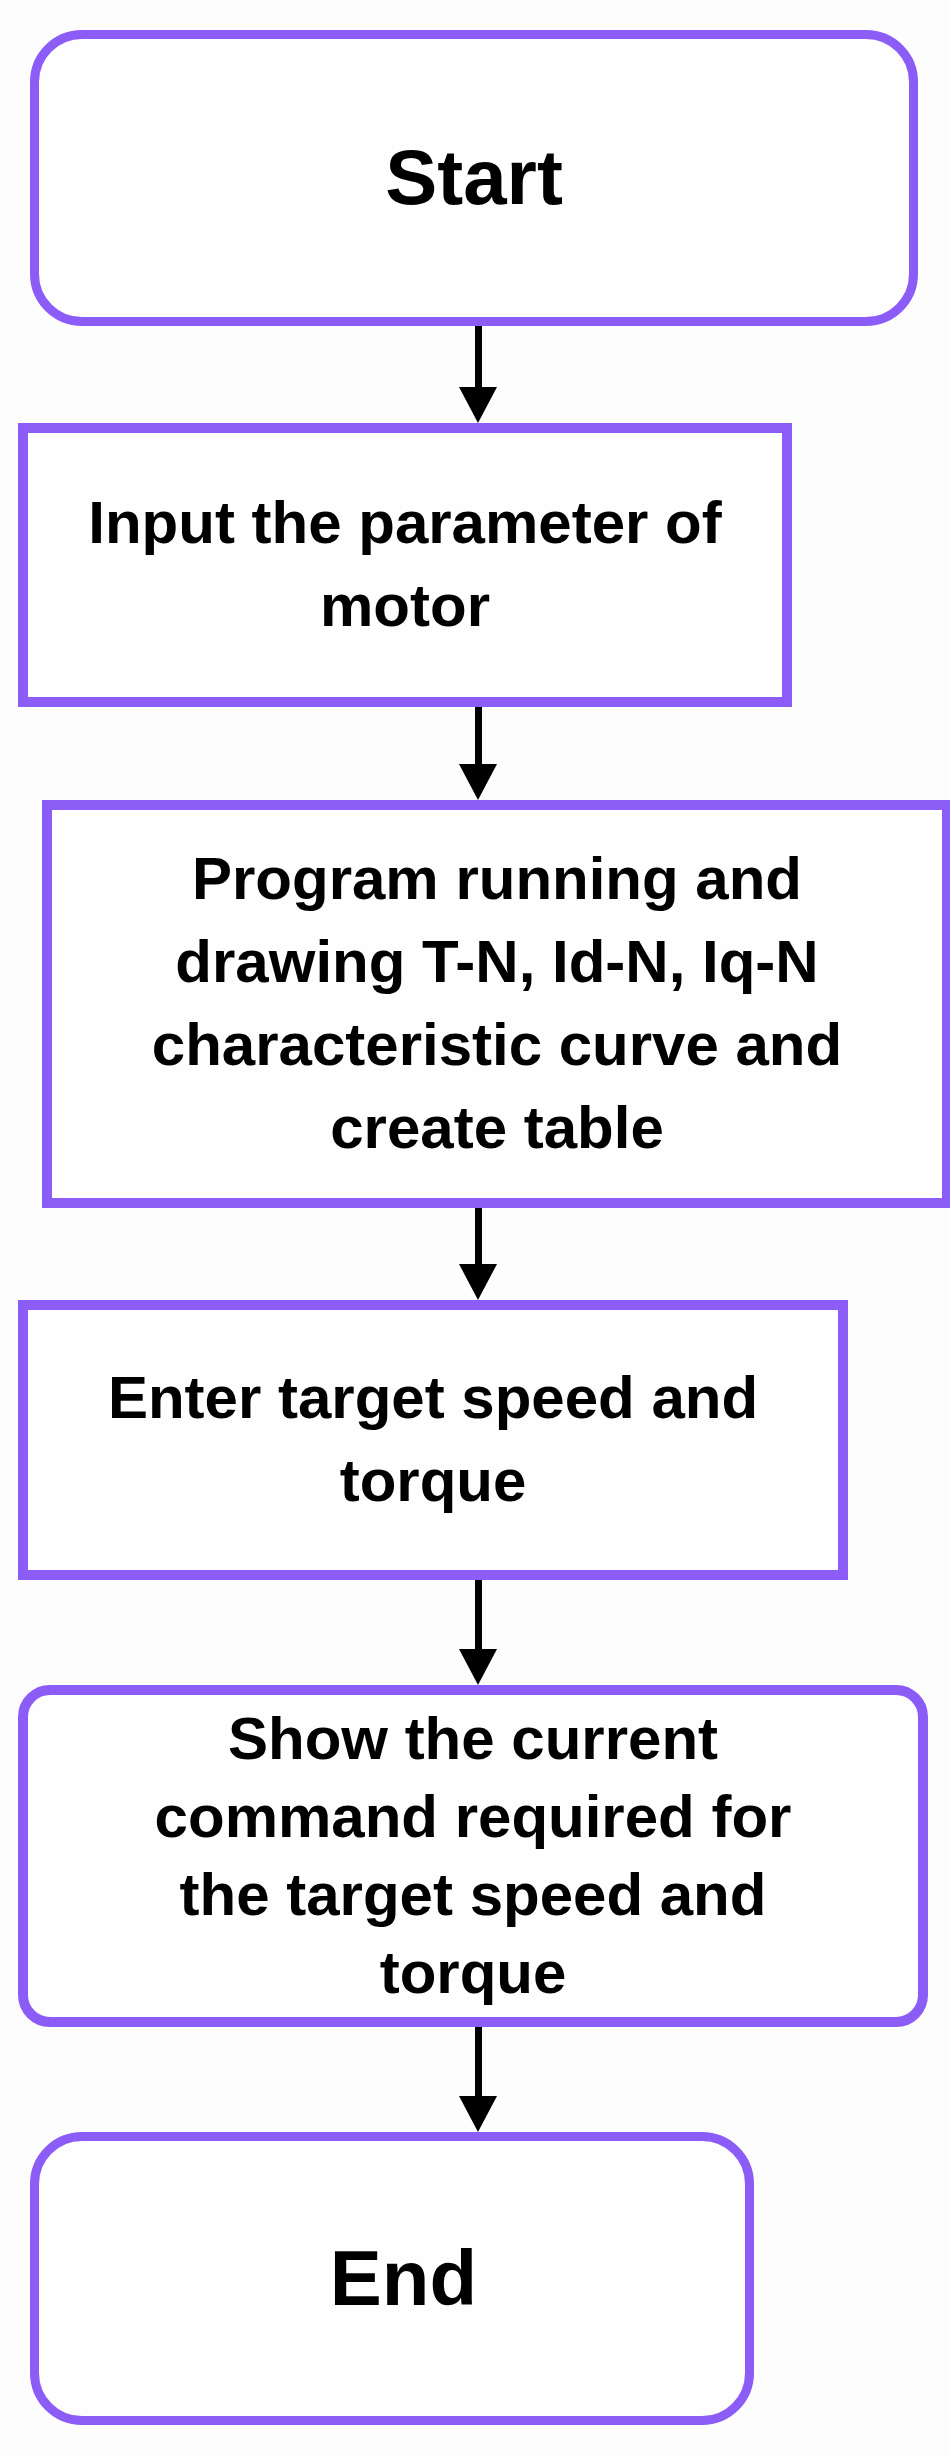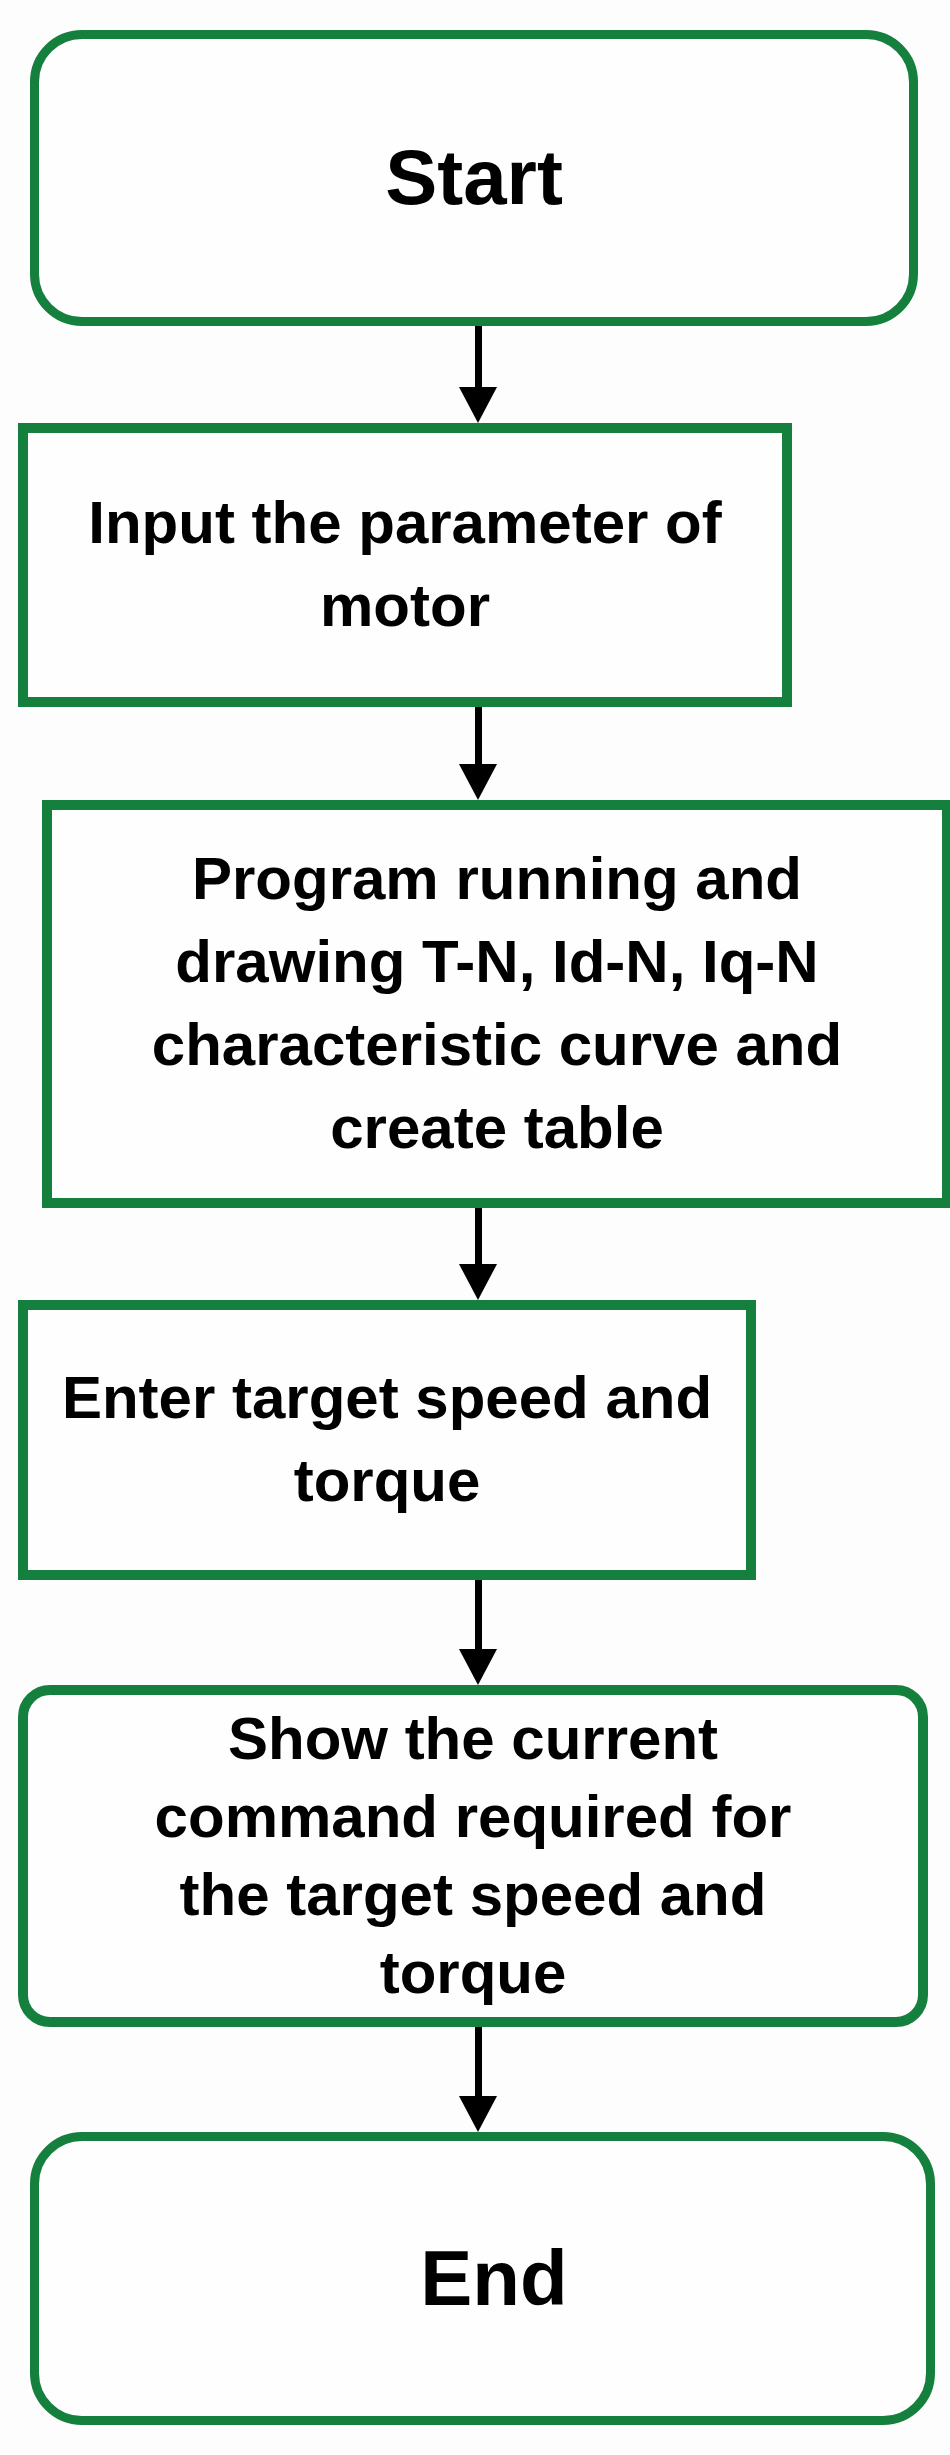--- a/index.html
+++ b/index.html
@@ -13,21 +13,21 @@
     height: 2455px;
     background: #fdfdfd;
     font-family: "Liberation Sans", "DejaVu Sans", sans-serif;
     color: #000000;
     overflow: hidden;
   }
   .node {
     position: absolute;
     box-sizing: border-box;
     background: #fefefe;
-    border: 10px solid #15803d;
+    border: 10px solid #8b5cf6;
     display: flex;
     align-items: center;
     justify-content: center;
     text-align: center;
     font-weight: bold;
   }
   .node .label {
     white-space: pre-line;
     line-height: 1.38;
     letter-spacing: 0px;
@@ -92,21 +92,21 @@
 drawing T-N, Id-N, Iq-N
 characteristic curve and
 create table</span>
   </div>
 
   <div class="arrow" style="left:458px; top:1208px; height:92px;">
     <span class="shaft"></span>
     <span class="head"></span>
   </div>
 
-  <div class="node process" style="left:18px; top:1300px; width:738px; height:280px;">
+  <div class="node process" style="left:18px; top:1300px; width:830px; height:280px;">
     <span class="label">Enter target speed and
 torque</span>
   </div>
 
   <div class="arrow" style="left:458px; top:1580px; height:105px;">
     <span class="shaft"></span>
     <span class="head"></span>
   </div>
 
   <div class="node process" style="left:18px; top:1685px; width:910px; height:342px;border-radius:32px;">
@@ -114,17 +114,17 @@
 command required for
 the target speed and
 torque</span>
   </div>
 
   <div class="arrow" style="left:458px; top:2027px; height:105px;">
     <span class="shaft"></span>
     <span class="head"></span>
   </div>
 
-  <div class="node terminal" style="left:30px; top:2132px; width:905px; height:293px;padding-left:23px;">
+  <div class="node terminal" style="left:30px; top:2132px; width:724px; height:293px;padding-left:23px;">
     <span class="label">End</span>
   </div>
 
 </div>
 
 </body></html>

